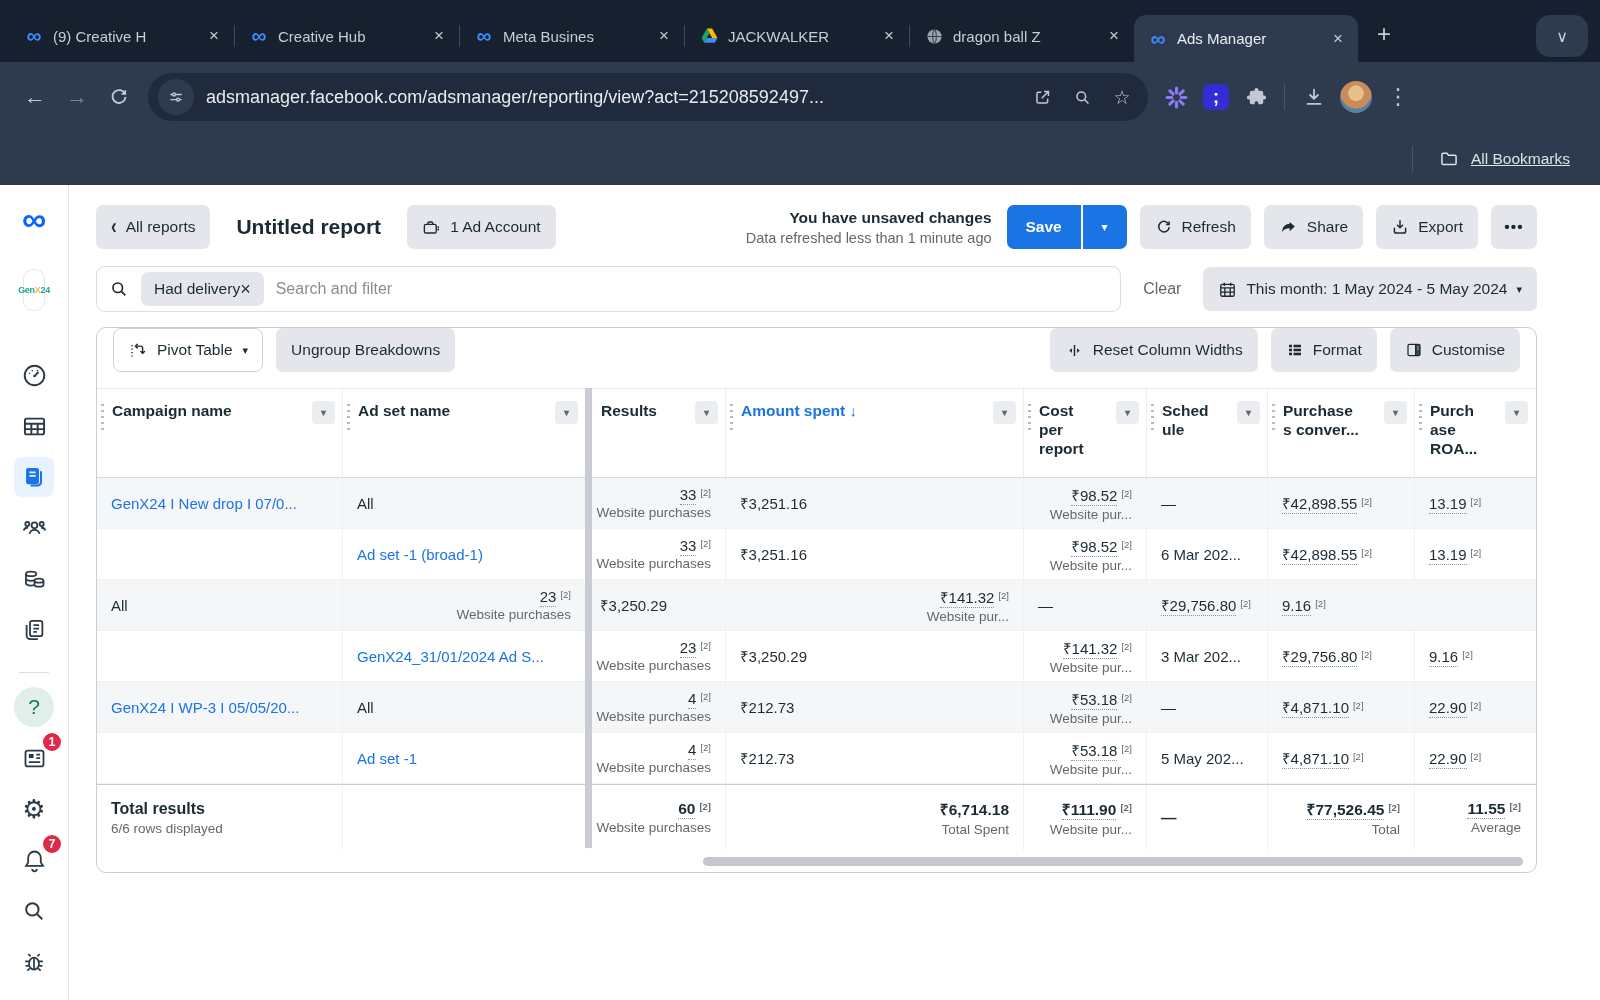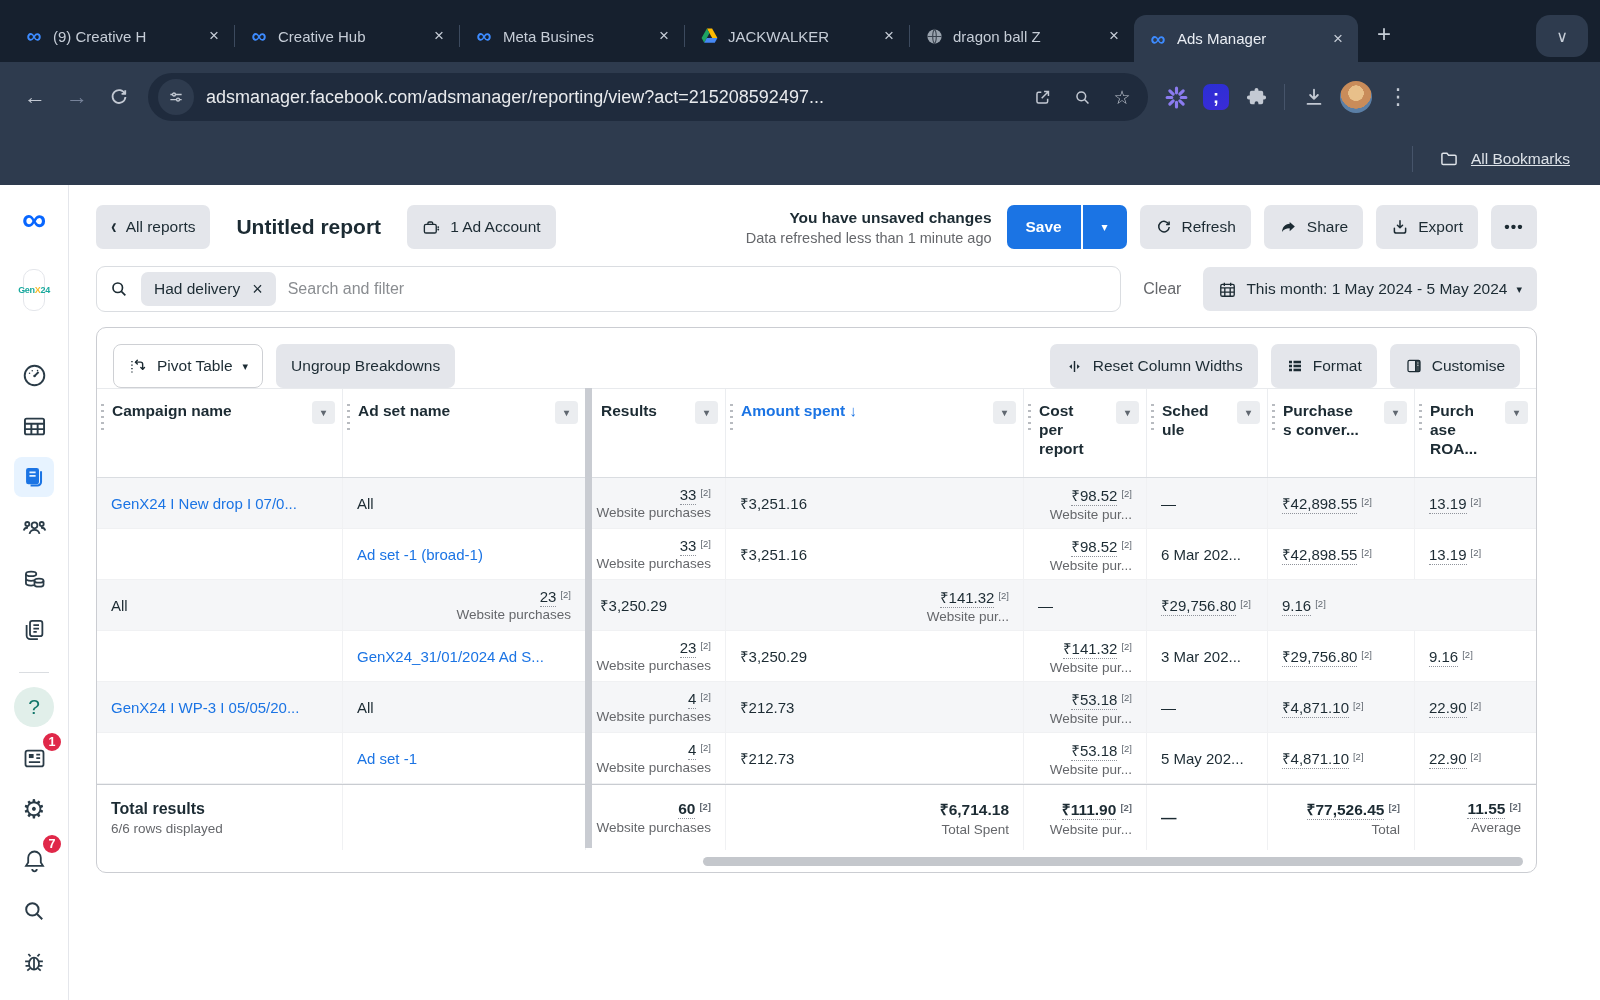--- a/index.html
+++ b/index.html
@@ -76,33 +76,33 @@
   .save-main { background:#1B74E4; color:#fff; border:none; border-radius:7px 0 0 7px; width:74px; height:44px;
     font-size:15.5px; font-weight:600; cursor:pointer; font-family:"Liberation Sans",sans-serif;}
   .save-caret { background:#1B74E4; color:#fff; border:none; border-radius:0 7px 7px 0; width:44px; height:44px;
     font-size:12px; cursor:pointer;}
   .hdr-right { display:flex; gap:13px; align-items:center;}
   .more-btn { width:46px; justify-content:center; padding:0; font-weight:bold; letter-spacing:1px;}
 
   .filter-row { display:flex; align-items:center; margin-top:17px; }
   .search-box { flex:1; height:46px; border:1px solid #DADDE1; border-radius:9px; display:flex; align-items:center;
     padding:0 12px; gap:12px; background:#fff;}
-  .chip { background:#E4E6EB; height:34px; border-radius:7px; display:flex; align-items:center; gap:12px;
+  .chip { background:#E4E6EB; height:34px; border-radius:7px; display:flex; align-items:center; gap:0;
     padding:0 13px; font-size:15.5px; color:#1C2B33; flex:none;}
   .chip .chip-x { font-size:18px; color:#1C2B33; cursor:pointer;}
   .search-input { border:none; outline:none; flex:1; font-size:16px; color:#1C2B33; background:transparent;
     font-family:"Liberation Sans",sans-serif;}
   .search-input::placeholder { color:#8A8D91; }
   .clear-link { font-size:16px; color:#65676B; margin:0 22px; cursor:pointer;}
   .date-btn { flex:none; }
 
   
   .card { margin-top:15px; border:1px solid #CBCDD2; border-radius:10px; height:546px; position:relative;
     overflow:hidden; background:#fff;}
-  .card-toolbar { height:60px; display:flex; align-items:flex-end; padding:0 16px; gap:13px;}
+  .card-toolbar { height:60px; display:flex; align-items:flex-start; padding:0 16px; gap:13px;}
   .pivot-btn { background:#fff; border:1px solid #CED0D4; border-radius:8px; height:44px; display:flex;
     align-items:center; gap:10px; padding:0 14px; font-size:15.5px; font-weight:500; color:#1C2B33; cursor:pointer;}
   .ct-right { margin-left:auto; display:flex; gap:13px;}
   .caret-sm { font-size:11px; color:#1C2B33;}
 
   .tbl { position:relative; }
   .tr { display:grid; grid-template-columns:245px 243px 140px 298px 123px 121px 147px 121px; }
   .thead { height:90px; border-top:1px solid #E8EAED; border-bottom:1px solid #DADDE1;}
   .th { position:relative; padding:12px 30px 0 15px; font-size:15.5px; font-weight:bold; color:#1C2B33;
     line-height:19px; border-left:1px solid #EBEDF0;}

